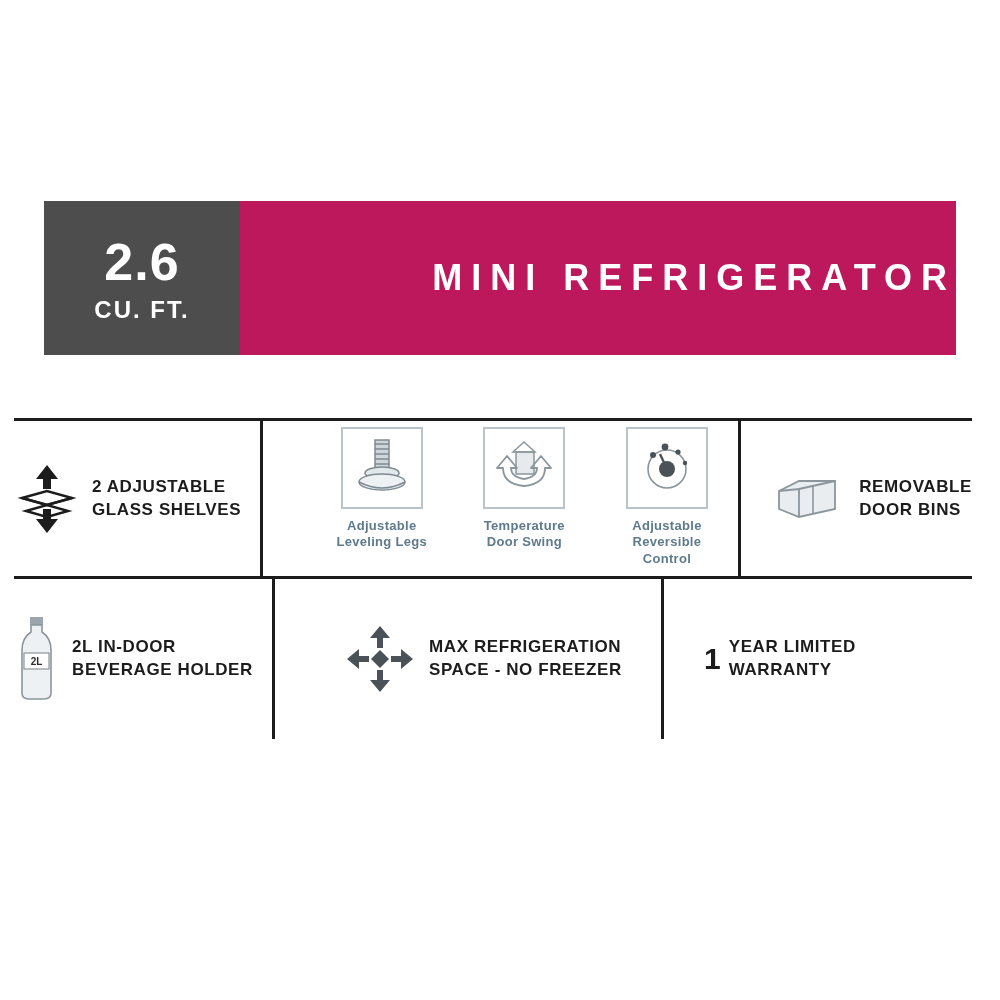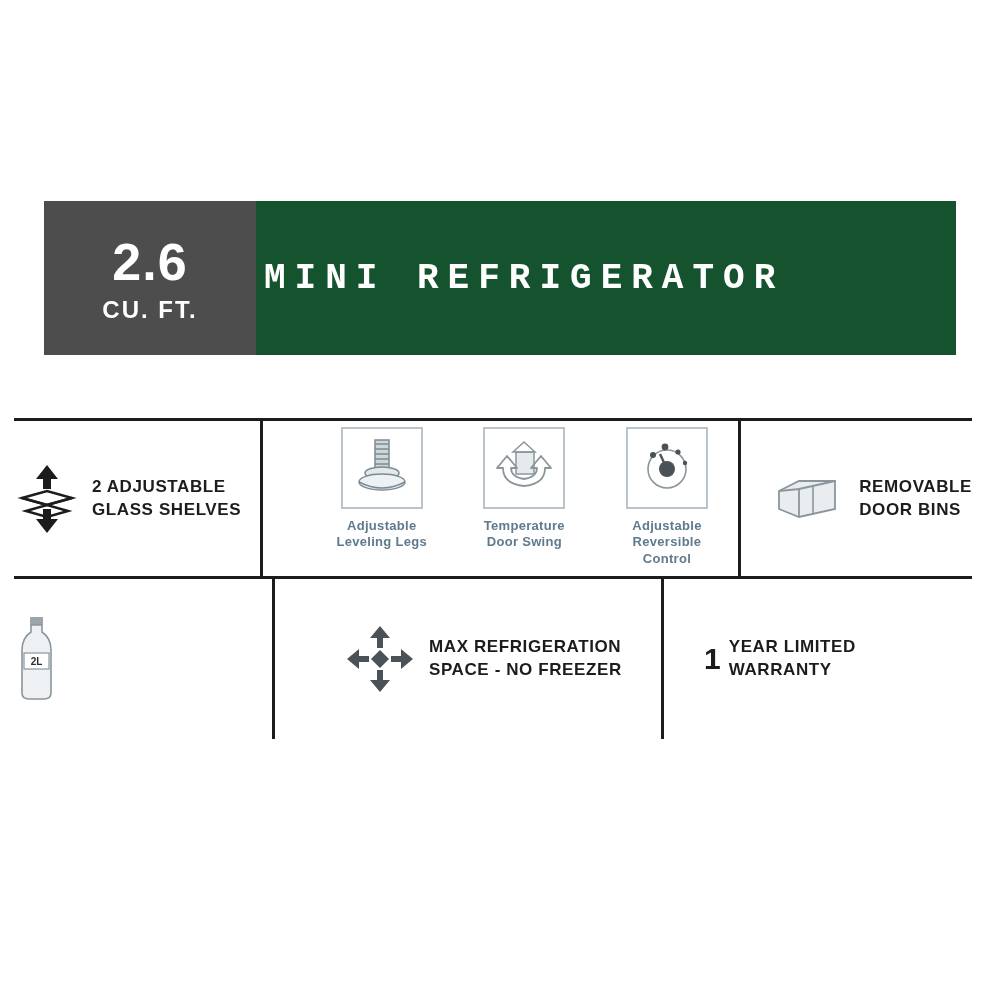--- a/index.html
+++ b/index.html
@@ -20,21 +20,21 @@
   .banner {
     position: absolute;
     left: 44px;
     top: 201px;
     width: 912px;
     height: 154px;
     display: flex;
     align-items: stretch;
   }
   .banner-left {
-    width: 212px;
+    width: 196px;
     background: #4d4d4d;
     color: #ffffff;
     display: flex;
     flex-direction: column;
     align-items: center;
     justify-content: center;
     padding-top: 4px;
     box-sizing: border-box;
   }
   .banner-size {
@@ -44,26 +44,25 @@
     line-height: 1;
   }
   .banner-units {
     font-size: 24px;
     font-weight: bold;
     letter-spacing: 2px;
     margin-top: 8px;
   }
   .banner-right {
     flex: 1;
-    background: #14532d;
+    background: #be185d;
     color: #ffffff;
     display: flex;
     align-items: center;
-    justify-content: flex-start;
-    font-family: Liberation Mono, monospace;
+    justify-content: flex-end;
   }
   .banner-title {
     font-size: 36px;
     font-weight: bold;
     letter-spacing: 9px;
     padding-left: 8px;
   }
 
   
   .grid {
@@ -296,20 +295,24 @@
     <div class="cell d1">
       <div class="icon-text-pair">
         <span class="inline-icon">
           <svg width="42" height="88" viewBox="0 0 42 88">
             <rect x="14" y="2" width="13" height="8" fill="#9aa6ac"></rect>
             <path d="M15 10 L15 17 q-9 6 -9 18 L6 78 q0 6 7 6 l15 0 q7 0 7 -6 L35 35 q0 -12 -9 -18 L26 10 Z" fill="#eef1f3" stroke="#8b969c" stroke-width="1.6"></path>
             <rect x="8" y="38" width="25" height="16" fill="#ffffff" stroke="#8b969c" stroke-width="1.2"></rect>
             <text x="20.5" y="50" font-family="Liberation Sans, sans-serif" font-size="10" font-weight="bold" fill="#2b2b2b" text-anchor="middle">2L</text>
           </svg>
         </span>
+        <span class="feat-label">
+          <span>2L IN-DOOR</span><br>
+          <span>BEVERAGE HOLDER</span>
+        </span>
       </div>
     </div>
 
     <div class="vsep"></div>
 
     <div class="cell d2">
       <div class="icon-text-pair">
         <span class="inline-icon">
           <svg width="70" height="70" viewBox="0 0 70 70">
             <g fill="#4a5257">

